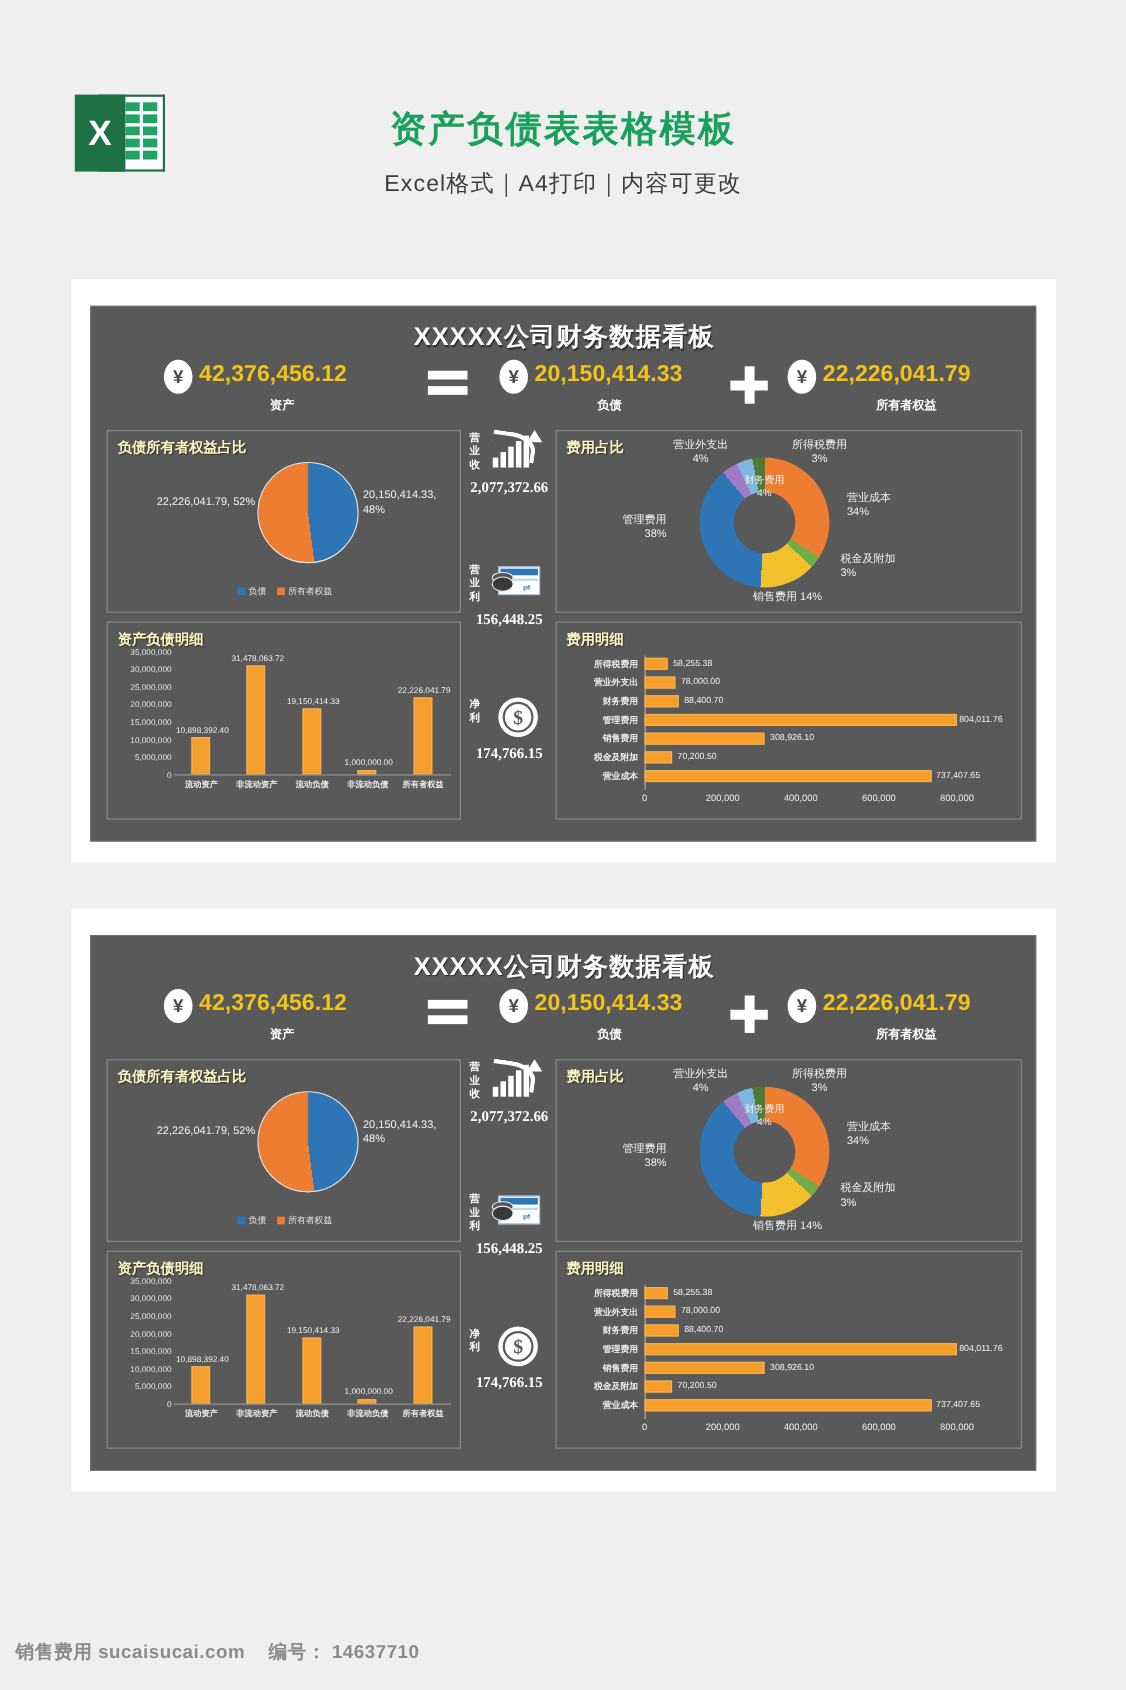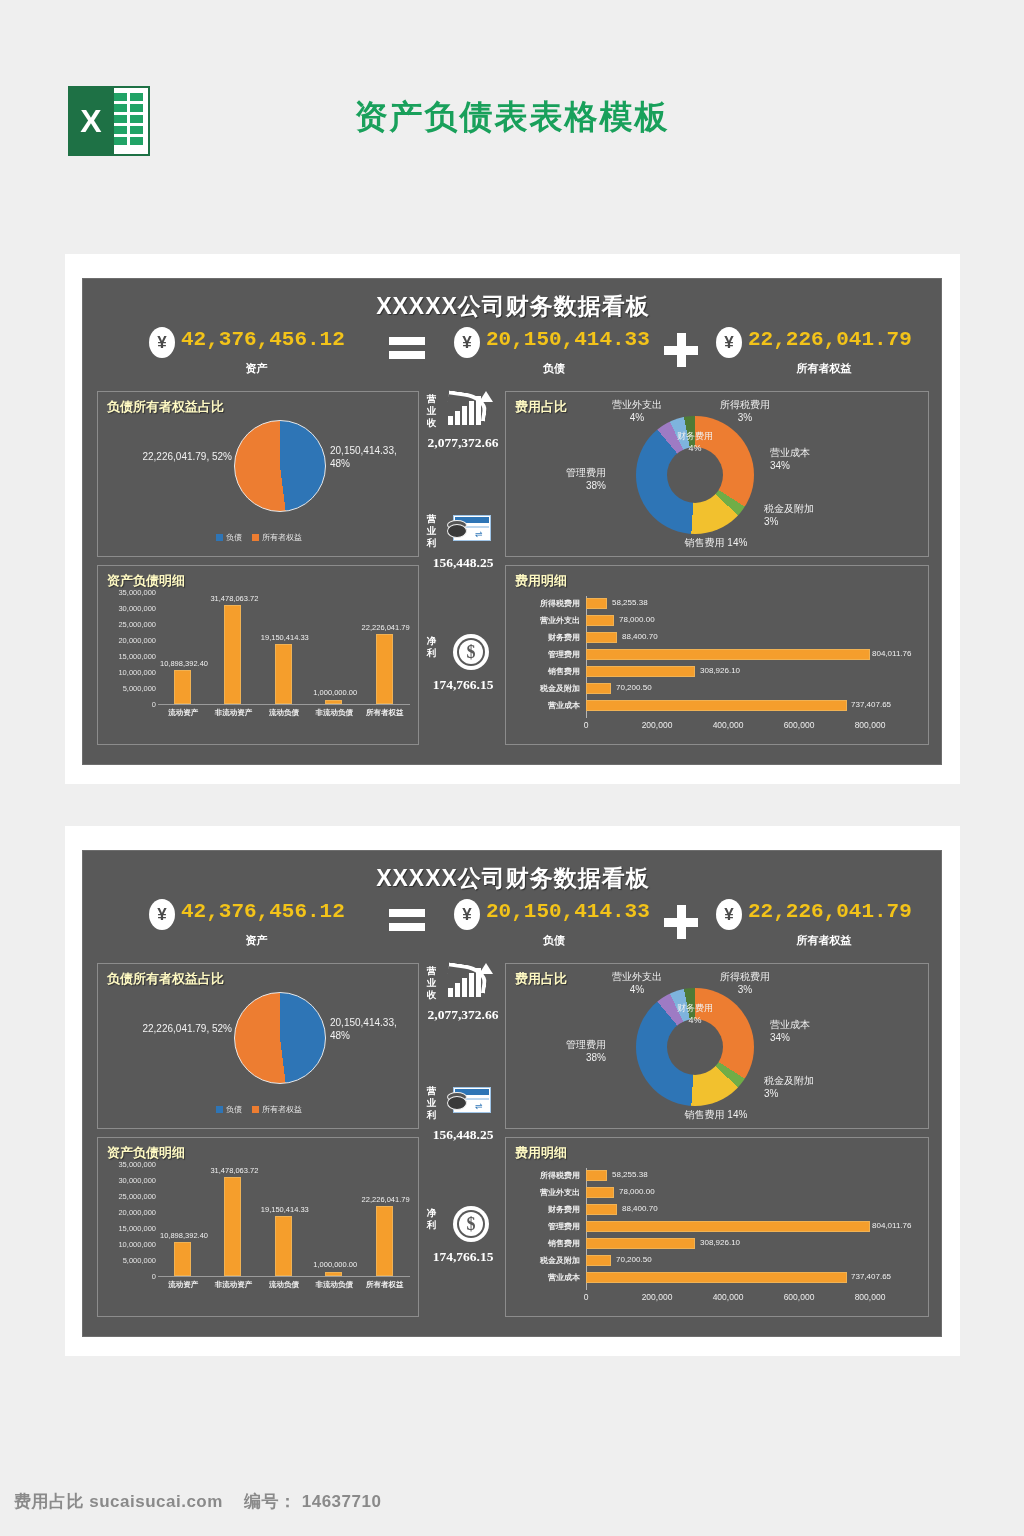--- a/index.html
+++ b/index.html
@@ -60,21 +60,21 @@
   .kpi { position: absolute; top: 0; height: 58px; }
   .kpi .coin {
     position: absolute; left: 0; top: 2px; width: 26px; height: 31px;
     background: #fff; border-radius: 50%;
     display: flex; align-items: center; justify-content: center;
     color: #4a4a4a; font-size: 17px; font-weight: bold;
   }
   .kpi .amt {
     position: absolute; left: 32px; top: 3px;
     color: #f3c319; font-size: 21px; font-weight: bold;
-    font-family: Liberation Mono, monospace;
+    font-family: Liberation Sans, sans-serif;
     white-space: nowrap;
   }
   .kpi .lab {
     position: absolute; left: 0; top: 36px; width: 100%; text-align: center;
     color: #ffffff; font-size: 11px; font-weight: bold;
   }
   .kpi-assets { left: 66px; width: 215px; }
   .kpi-liab   { left: 371px; width: 200px; }
   .kpi-equity { left: 633px; width: 216px; }
   .op-eq {
@@ -275,20 +275,21 @@
         <div class="cell" style="left:32px;top:33px;width:13px;height:8px;"></div>
         <div class="cell" style="left:0;top:44px;width:13px;height:8px;"></div>
         <div class="cell" style="left:16px;top:44px;width:13px;height:8px;"></div>
         <div class="cell" style="left:32px;top:44px;width:13px;height:8px;"></div>
       </div>
       <div class="tab">
         <span>X</span>
       </div>
     </div>
     <div class="h-title">资产负债表表格模板</div>
+    <div class="h-sub">Excel格式｜A4打印｜内容可更改</div>
   </div>
 
   <div class="card card-1">
     <div class="dash">
 
       <div class="dash-title">XXXXX公司财务数据看板</div>
 
       <div class="kpi-row">
         <div class="kpi kpi-assets">
           <div class="coin">¥</div>
@@ -738,17 +739,17 @@
             <div style="left:213px">600,000</div>
             <div style="left:284px">800,000</div>
           </div>
         </div>
       </div>
 
     </div>
   </div>
 
   <div class="footer">
-    <div class="f-txt">费用占比 sucaisucai.com</div>
+    <div class="f-txt">销售费用 sucaisucai.com</div>
     <div class="f-num">编号： 14637710</div>
   </div>
 
 </div>
 
 </body></html>

